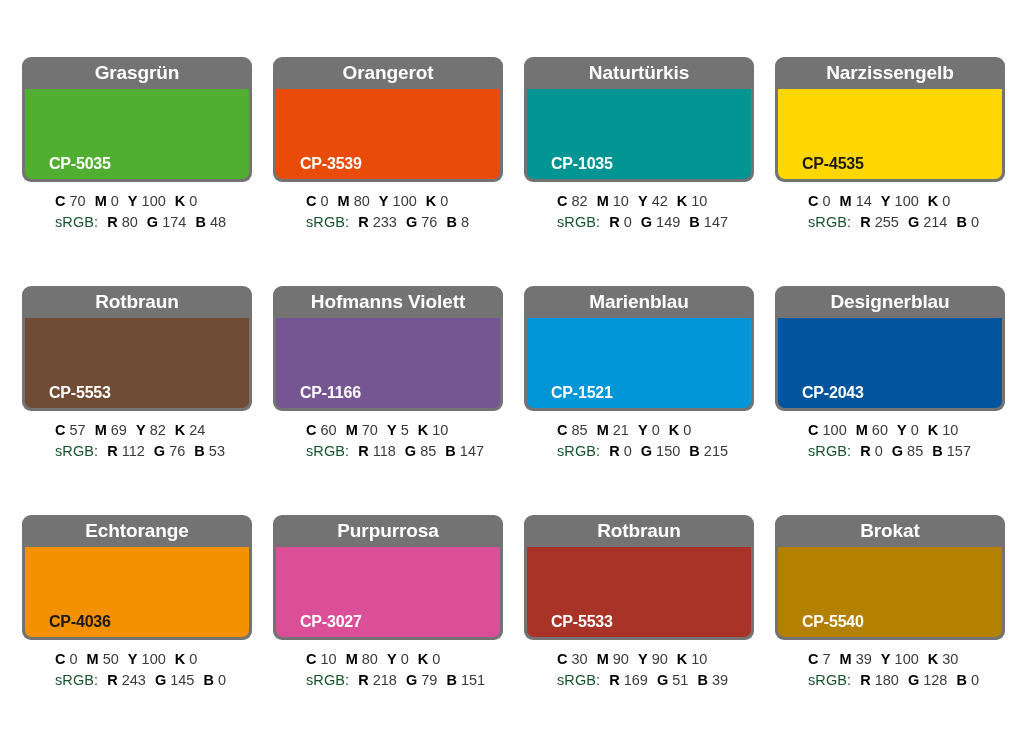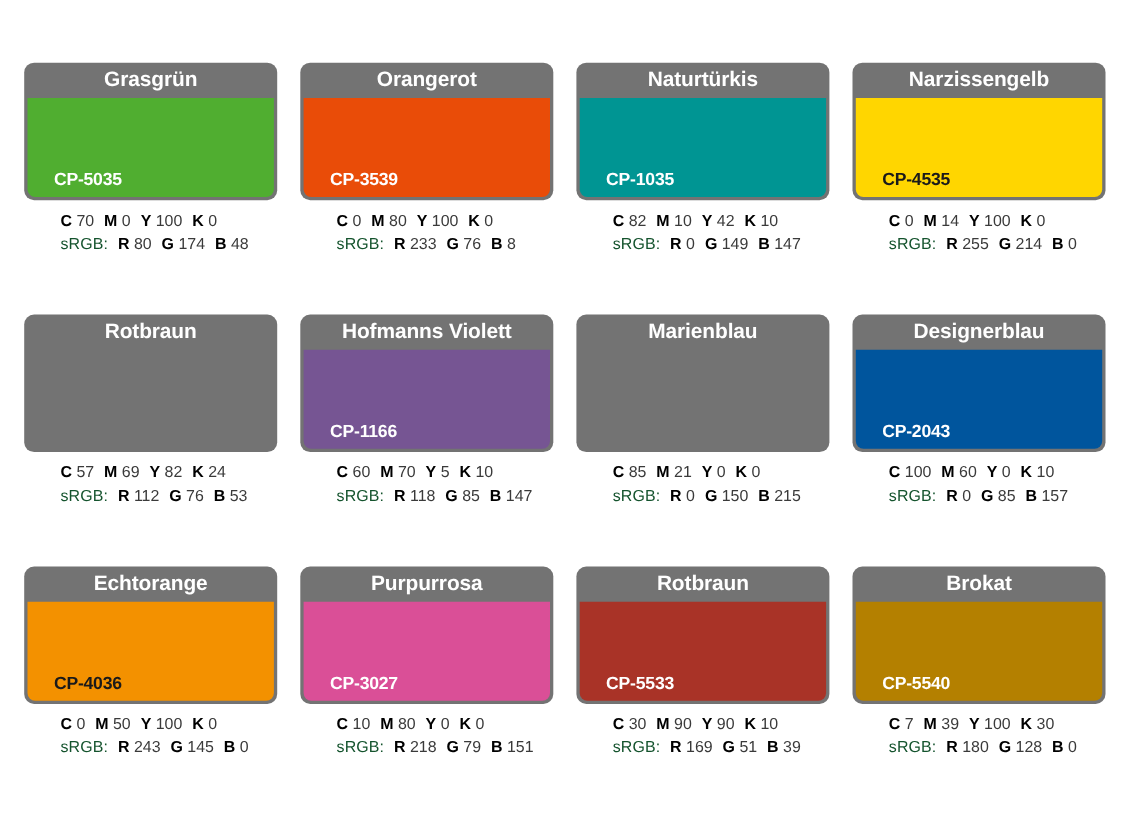--- a/index.html
+++ b/index.html
@@ -154,20 +154,23 @@
           </div>
         </div>
         <div class="specs">
           <div class="spec-line"><span class="ch">C</span> <span class="val">0</span><span class="gap-wide"></span><span class="ch">M</span> <span class="val">14</span><span class="gap-wide"></span><span class="ch">Y</span> <span class="val">100</span><span class="gap-wide"></span><span class="ch">K</span> <span class="val">0</span><span class="gap-wide"></span></div>
           <div class="spec-line"><span class="prefix">sRGB:</span><span class="gap-wide"></span><span class="ch">R</span> <span class="val">255</span><span class="gap-wide"></span><span class="ch">G</span> <span class="val">214</span><span class="gap-wide"></span><span class="ch">B</span> <span class="val">0</span><span class="gap-wide"></span></div>
         </div>
       </div>
       <div class="card">
         <div class="swatch">
           <div class="swatch-title">Rotbraun</div>
+          <div class="swatch-body" style="background: rgb(112, 76, 53);">
+            <div class="swatch-code" style="color: rgb(255, 255, 255);">CP-5553</div>
+          </div>
         </div>
         <div class="specs">
           <div class="spec-line"><span class="ch">C</span> <span class="val">57</span><span class="gap-wide"></span><span class="ch">M</span> <span class="val">69</span><span class="gap-wide"></span><span class="ch">Y</span> <span class="val">82</span><span class="gap-wide"></span><span class="ch">K</span> <span class="val">24</span><span class="gap-wide"></span></div>
           <div class="spec-line"><span class="prefix">sRGB:</span><span class="gap-wide"></span><span class="ch">R</span> <span class="val">112</span><span class="gap-wide"></span><span class="ch">G</span> <span class="val">76</span><span class="gap-wide"></span><span class="ch">B</span> <span class="val">53</span><span class="gap-wide"></span></div>
         </div>
       </div>
       <div class="card">
         <div class="swatch">
           <div class="swatch-title">Hofmanns Violett</div>
           <div class="swatch-body" style="background: rgb(118, 85, 147);">
@@ -175,20 +178,23 @@
           </div>
         </div>
         <div class="specs">
           <div class="spec-line"><span class="ch">C</span> <span class="val">60</span><span class="gap-wide"></span><span class="ch">M</span> <span class="val">70</span><span class="gap-wide"></span><span class="ch">Y</span> <span class="val">5</span><span class="gap-wide"></span><span class="ch">K</span> <span class="val">10</span><span class="gap-wide"></span></div>
           <div class="spec-line"><span class="prefix">sRGB:</span><span class="gap-wide"></span><span class="ch">R</span> <span class="val">118</span><span class="gap-wide"></span><span class="ch">G</span> <span class="val">85</span><span class="gap-wide"></span><span class="ch">B</span> <span class="val">147</span><span class="gap-wide"></span></div>
         </div>
       </div>
       <div class="card">
         <div class="swatch">
           <div class="swatch-title">Marienblau</div>
+          <div class="swatch-body" style="background: rgb(0, 150, 215);">
+            <div class="swatch-code" style="color: rgb(255, 255, 255);">CP-1521</div>
+          </div>
         </div>
         <div class="specs">
           <div class="spec-line"><span class="ch">C</span> <span class="val">85</span><span class="gap-wide"></span><span class="ch">M</span> <span class="val">21</span><span class="gap-wide"></span><span class="ch">Y</span> <span class="val">0</span><span class="gap-wide"></span><span class="ch">K</span> <span class="val">0</span><span class="gap-wide"></span></div>
           <div class="spec-line"><span class="prefix">sRGB:</span><span class="gap-wide"></span><span class="ch">R</span> <span class="val">0</span><span class="gap-wide"></span><span class="ch">G</span> <span class="val">150</span><span class="gap-wide"></span><span class="ch">B</span> <span class="val">215</span><span class="gap-wide"></span></div>
         </div>
       </div>
       <div class="card">
         <div class="swatch">
           <div class="swatch-title">Designerblau</div>
           <div class="swatch-body" style="background: rgb(0, 85, 157);">

